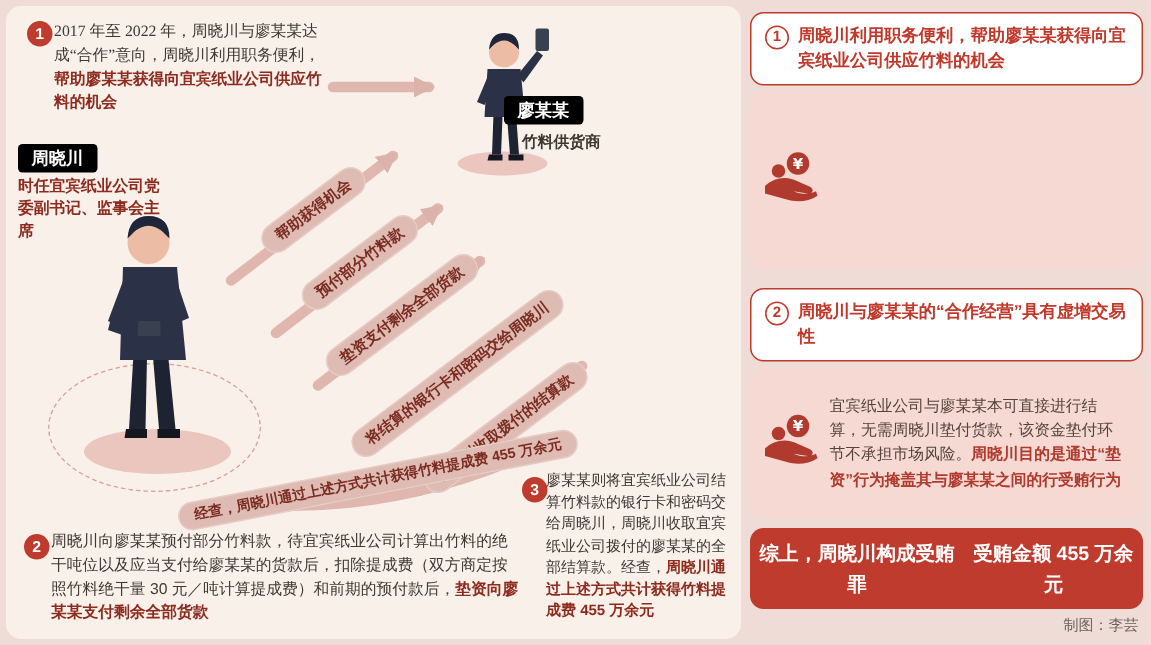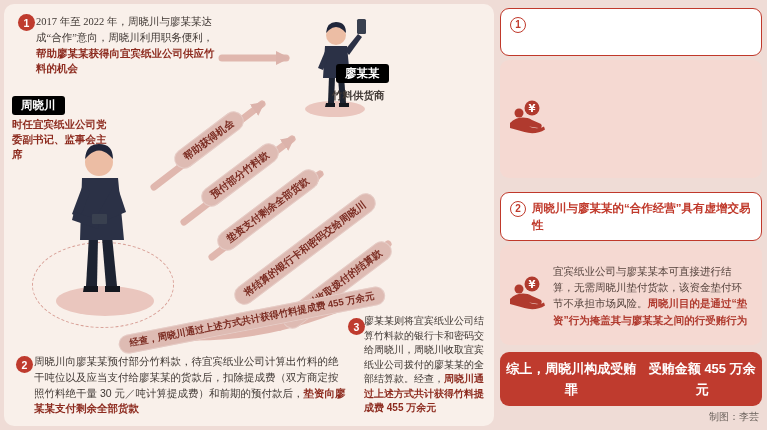--- a/index.html
+++ b/index.html
@@ -111,36 +111,37 @@
     <div class="pill" style="left:236px;top:171px;">预付部分竹料款</div>
     <div class="pill" style="left:264px;top:206px;">垫资支付剩余全部货款</div>
     <div class="pill" style="left:301px;top:245px;">将结算的银行卡和密码交给周晓川</div>
     <div class="pill" style="left:333px;top:281px;">周晓川收取拨付的结算款</div>
     <div class="pill pill-summary" style="left:248px;top:316px;">经查，周晓川通过上述方式共计获得竹料提成费 455 万余元</div>
 
     <span class="badge" style="left:14px;top:10px;">1</span>
     <div class="step-text" style="left:32px;top:10px;width:186px;font-family:Liberation Serif, serif;"><span>2017 年至 2022 年，周晓川与廖某某达成“合作”意向，周晓川利用职务便利，</span><b>帮助廖某某获得向宜宾纸业公司供应竹料的机会</b></div>
 
     <span class="name-tag" style="left:332px;top:60px;">廖某某</span>
-    <div class="person-title liao-title" style="left:328px;top:84px;width:90px;">竹料供货商</div>
+    <div class="person-title liao-title" style="left:344px;top:84px;width:90px;">竹料供货商</div>
 
     <span class="name-tag" style="left:8px;top:92px;">周晓川</span>
     <div class="person-title zhou-title" style="left:8px;top:113px;width:104px;">时任宜宾纸业公司党委副书记、监事会主席</div>
 
     <span class="badge" style="left:12px;top:352px;">2</span>
     <div class="step-text" style="left:30px;top:350px;width:312px;"><span>周晓川向廖某某预付部分竹料款，待宜宾纸业公司计算出竹料的绝干吨位以及应当支付给廖某某的货款后，扣除提成费（双方商定按照竹料绝干量 30 元／吨计算提成费）和前期的预付款后，</span><b>垫资向廖某某支付剩余全部货款</b></div>
 
     <span class="badge" style="left:344px;top:314px;">3</span>
     <div class="step-text" style="left:360px;top:310px;width:128px;font-size:10px;line-height:1.45;"><span>廖某某则将宜宾纸业公司结算竹料款的银行卡和密码交给周晓川，周晓川收取宜宾纸业公司拨付的廖某某的全部结算款。经查，</span><b>周晓川通过上述方式共计获得竹料提成费 455 万余元</b></div>
 
   </div>
 
   <div class="rbox" style="top:8px;">
     <div class="rbox-header">
       <span class="rnum">1</span>
+      <span>周晓川利用职务便利，帮助廖某某获得向宜宾纸业公司供应竹料的机会</span>
     </div>
     <div class="rbox-body" style="min-height:118px;">
       <span class="icon-wrap">
         <svg width="38" height="36" viewBox="0 0 38 36">
           <circle cx="24" cy="9" r="7.5" fill="#b03a2e"></circle>
           <text x="24" y="12.5" text-anchor="middle" font-size="10" font-weight="bold" fill="#ffffff" font-family="DejaVu Sans">¥</text>
           <circle cx="11" cy="14" r="4.5" fill="#b03a2e"></circle>
           <path d="M2 24 C8 18 17 17 24 21 L32 24.5 C35 26 34 29.5 30.5 29 L21 27.5 C27 30 32 29.5 36 27.5 L37 30.5 C31 34.5 23 35 16.5 33 L2 29 Z" fill="#b03a2e"></path>
         </svg>
       </span>

